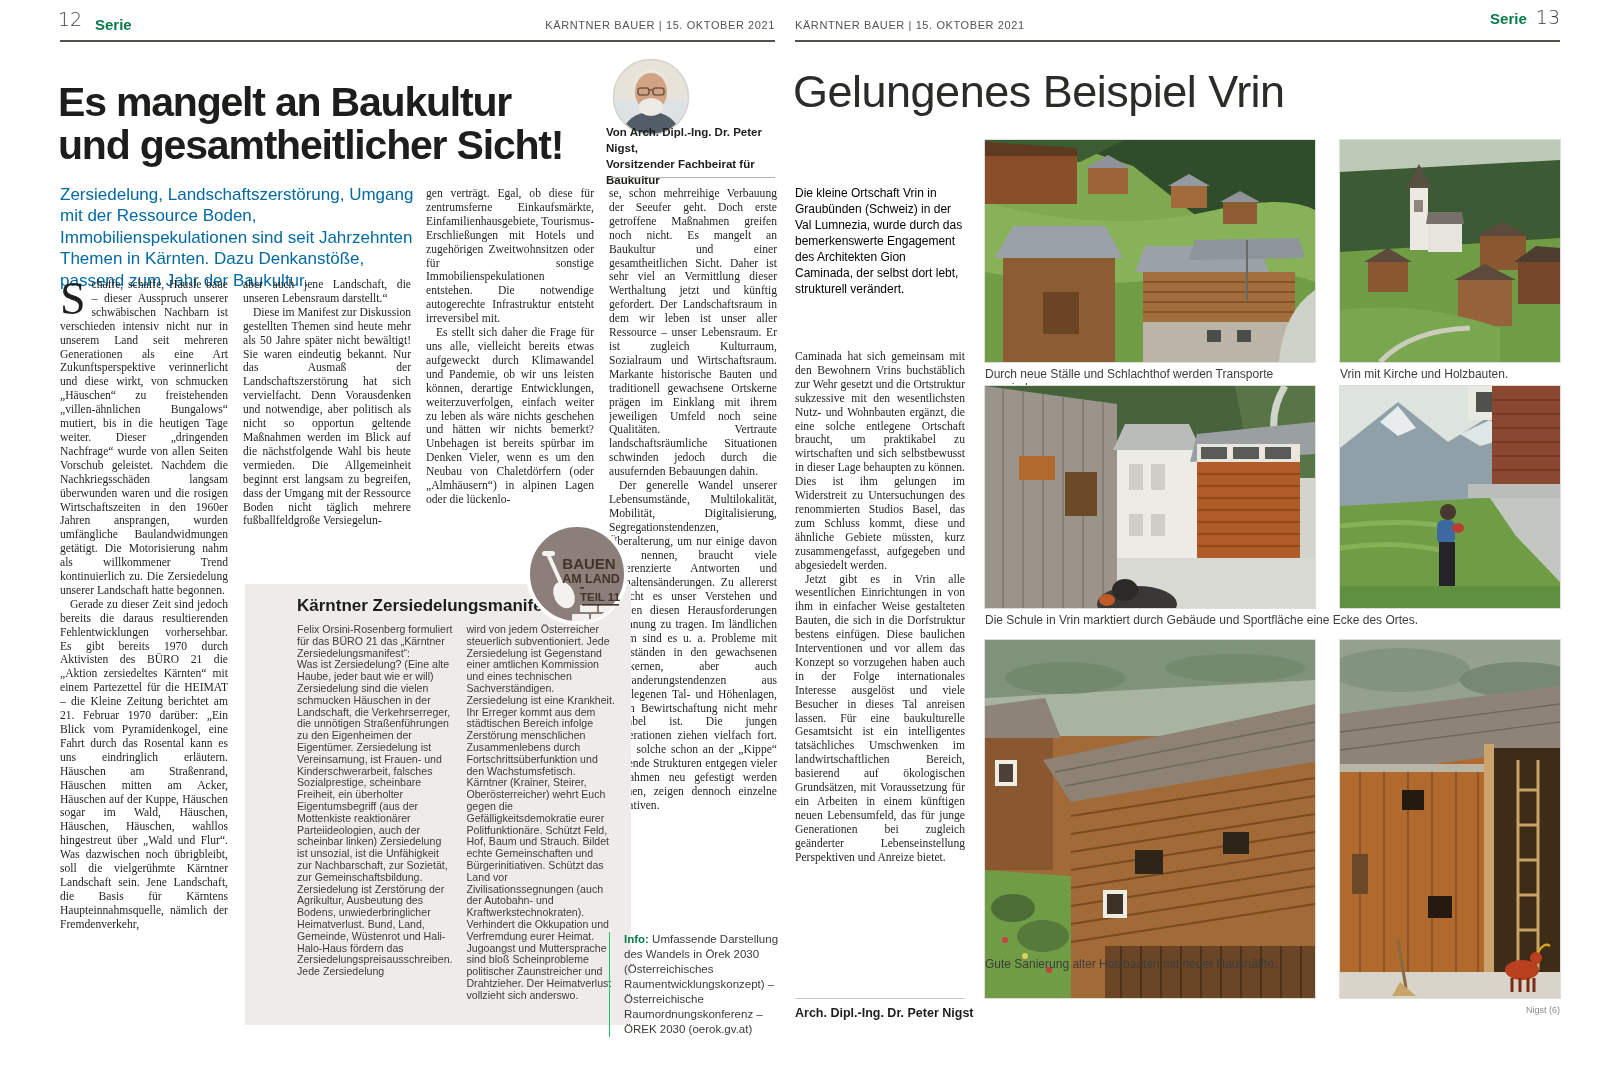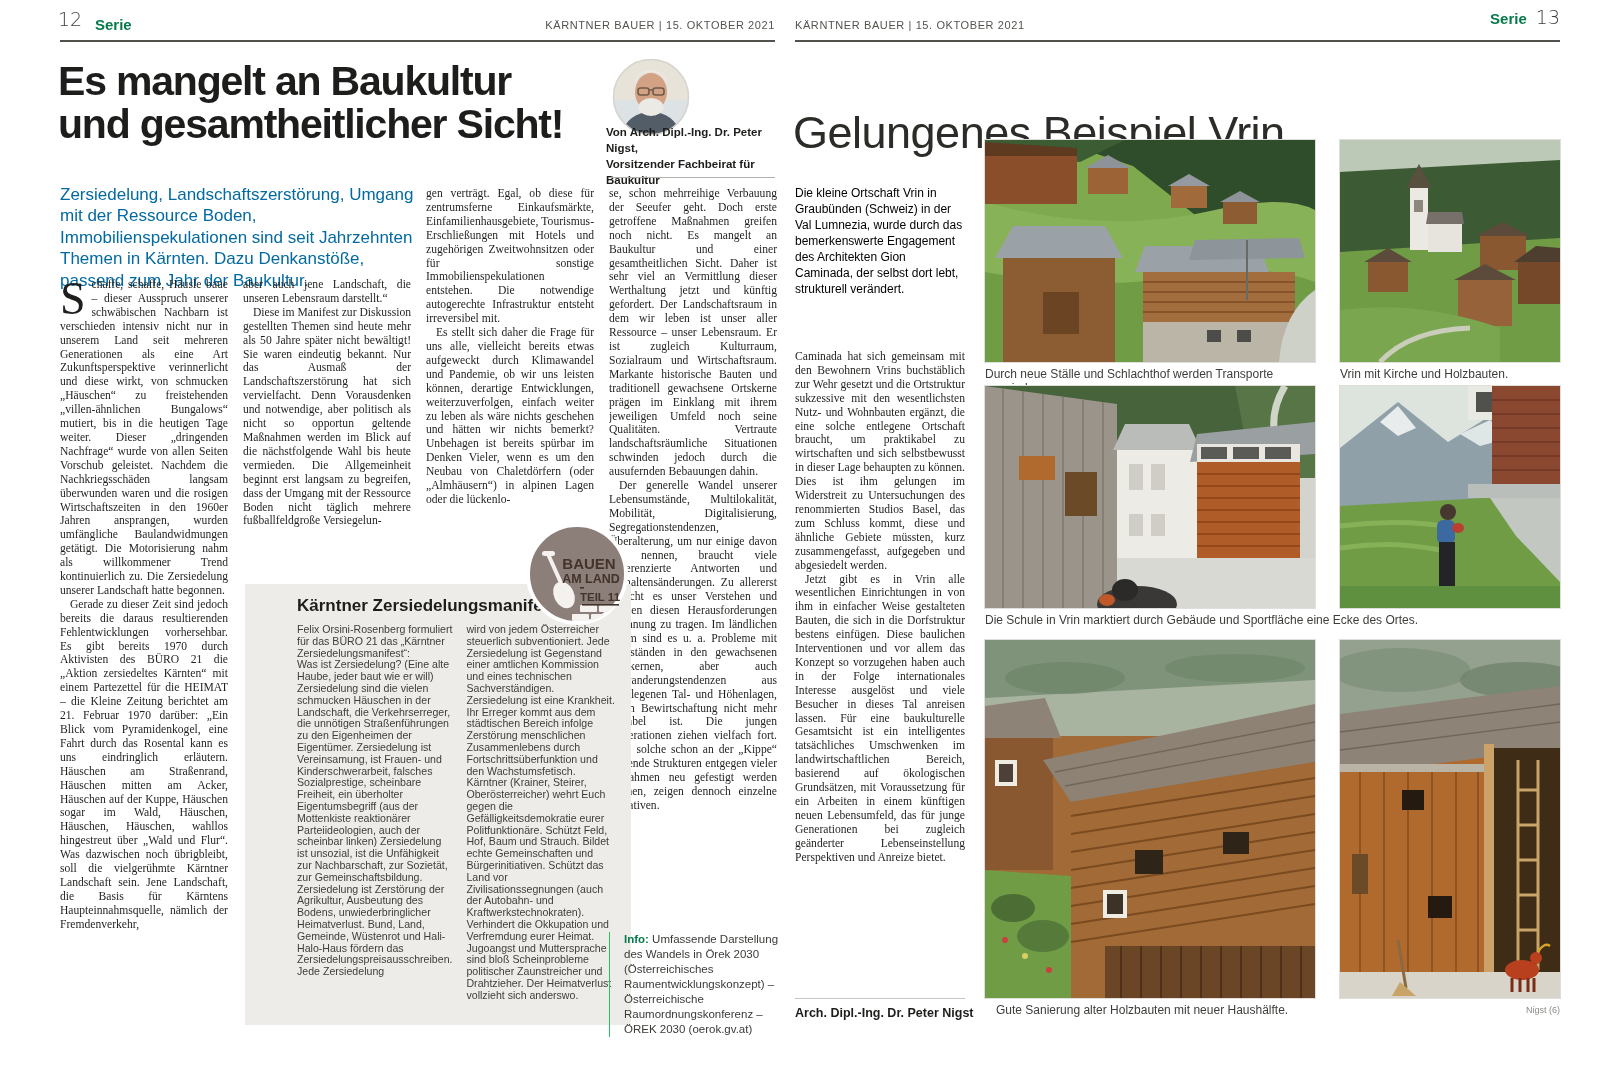--- a/index.html
+++ b/index.html
@@ -3,22 +3,22 @@
 <meta charset="utf-8">
 <style>
   html,body{margin:0;padding:0;background:#e9e9e9;}
   .canvas{position:relative;width:1600px;height:1068px;background:#ffffff;overflow:hidden;
           font-family:"Liberation Sans",sans-serif;color:#1e1e1c;}
   .abs{position:absolute;}
   .hdr-num{font-family:"DejaVu Sans",sans-serif;font-weight:200;font-size:19px;color:#3f3e3b;}
   .hdr-section{font-size:15px;font-weight:700;color:#077a4a;}
   .hdr-mast{font-size:11px;letter-spacing:.6px;color:#55534e;}
   .rule{height:2px;background:#53514c;}
-  .headline-l{font-weight:700;font-size:41px;line-height:1.06;letter-spacing:-1.2px;color:#1d1d1b;}
-  .headline-r{font-weight:400;font-size:45px;letter-spacing:-.5px;color:#2b2b28;margin-top:41px;}
+  .headline-l{font-weight:700;font-size:41px;line-height:1.06;letter-spacing:-1.2px;color:#1d1d1b;margin-top:21px;}
+  .headline-r{font-weight:400;font-size:45px;letter-spacing:-.5px;color:#2b2b28;}
   .lead{font-size:17px;line-height:1.26;color:#0369a1;}
   .lead-r{font-size:12px;line-height:1.33;color:#000000;}
   .bodycol{font-family:"Liberation Serif",serif;font-size:11.6px;line-height:13.9px;
            text-align:justify;color:#1f1f1d;}
   .bodycol p{margin:0;}
   .bodycol p + p{text-indent:10px;}
   .dropcap{float:left;font-size:46px;line-height:36px;padding:3px 6px 0 0;color:#1f1f1d;}
   .byline{font-size:11.5px;font-weight:700;line-height:1.4;color:#1d1d1b;}
   .manifest{background:#edecе8;background:#edece8;padding-left:38px;}
   .manifest-title{font-size:17px;font-weight:700;color:#1d1d1b;padding:12px 14px 8px 14px;}
@@ -338,21 +338,21 @@
           <line x1="196" y1="306" x2="196" y2="358"></line>
         <line x1="216" y1="306" x2="216" y2="358"></line>
           <line x1="236" y1="306" x2="236" y2="358"></line>
         <line x1="256" y1="306" x2="256" y2="358"></line>
           <line x1="276" y1="306" x2="276" y2="358"></line>
         <line x1="296" y1="306" x2="296" y2="358"></line>
           <line x1="316" y1="306" x2="316" y2="358"></line>
       </g>
     </svg>
   </div>
-  <div class="abs caption" style="left:985px;top:1003px;width:340px;margin-left:11px;">Gute Sanierung alter Holzbauten mit neuer Haushälfte.</div>
+  <div class="abs caption" style="left:985px;top:957px;width:340px;">Gute Sanierung alter Holzbauten mit neuer Haushälfte.</div>
 
   <div class="abs photo" style="left:1340px;top:640px;">
     <svg width="220" height="358" viewBox="0 0 220 358">
       <rect width="220" height="358" fill="#b06a2e"></rect>
       <rect width="220" height="78" fill="#93a18e"></rect>
       <ellipse cx="60" cy="30" rx="70" ry="22" fill="#7e907a" opacity=".8"></ellipse>
       <ellipse cx="180" cy="40" rx="60" ry="18" fill="#71836d" opacity=".8"></ellipse>
       <polygon points="0,74 220,46 220,108 0,136" fill="#8d8376"></polygon>
       <g stroke="#6f665a" stroke-width="1.3">
         <line x1="0" y1="92" x2="220" y2="64"></line>

